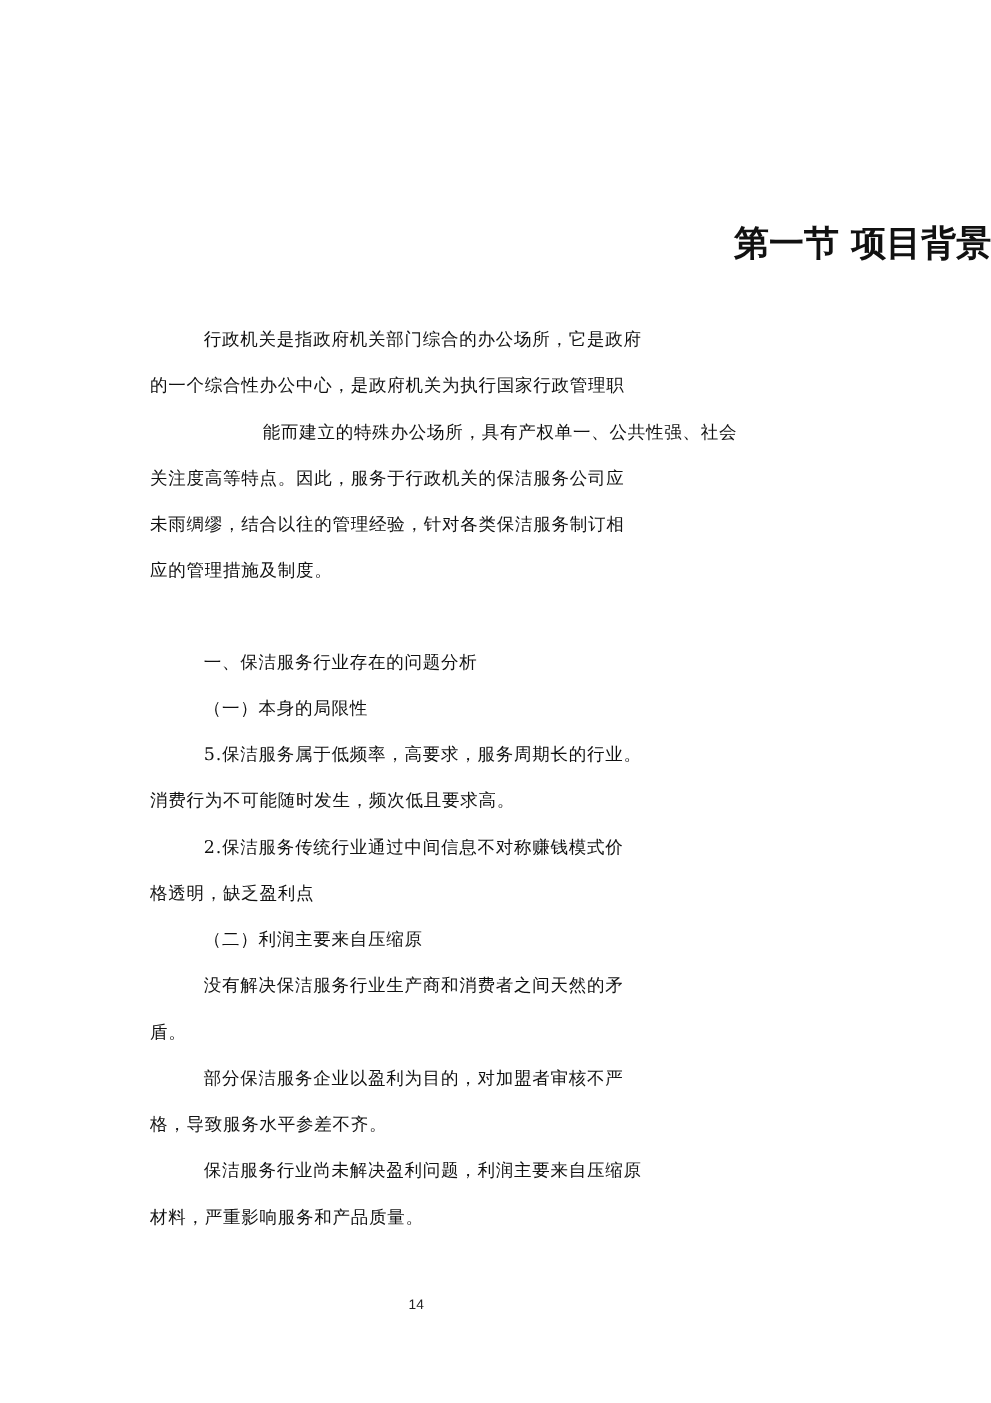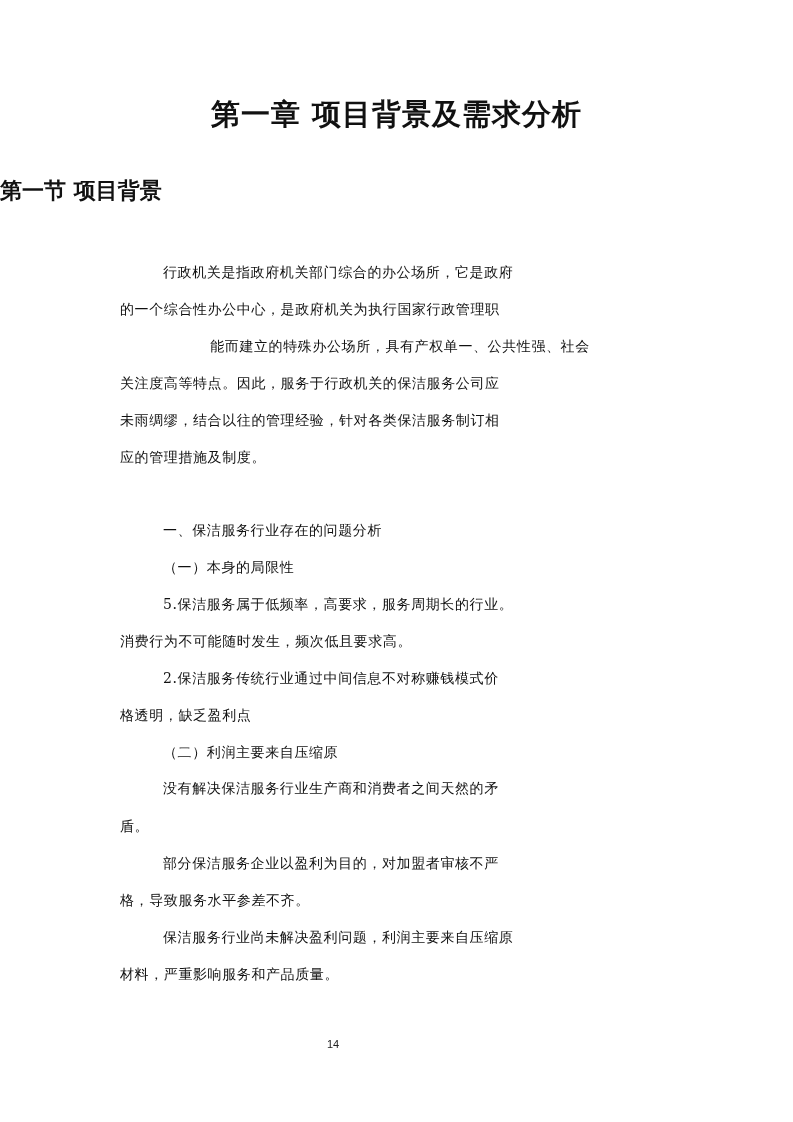--- a/index.html
+++ b/index.html
@@ -2,51 +2,50 @@
 <html><head>
 <meta charset="utf-8">
 <style>
   html, body { margin: 0; padding: 0; background: #ffffff; }
   body { width: 793px; height: 1122px; position: relative; overflow: hidden;
          font-family: "DejaVu Serif", "Liberation Serif", serif; color: #111; }
   .page { position: absolute; left: 0; top: 0; width: 793px; height: 1122px; }
   .chapter-title { position: absolute; left: 0; width: 793px; top: 95px; text-align: center;
                    font-family: "DejaVu Sans", "Liberation Sans", sans-serif; font-weight: bold;
                    font-size: 29px; letter-spacing: 1px; }
-  .section-title { position: absolute; left: 0; width: 793px; top: 176px; text-align: left;
+  .section-title { position: absolute; left: 0; width: 793px; top: 176px; text-align: right;
                    font-family: "DejaVu Sans", "Liberation Sans", sans-serif; font-weight: bold;
-                   font-size: 22px; }
+                   font-size: 28px; }
   .line { position: absolute; left: 120px; width: 560px; font-size: 14px; line-height: 26px;
           white-space: nowrap; letter-spacing: 0.6px; }
   .indent { left: 163px; }
   .page-number { position: absolute; left: 0; width: 666px; top: 1038px; text-align: center;
                  font-family: "Liberation Sans", sans-serif; font-size: 11px; color: #222; }
 </style>
 </head>
 <body>
 
 <div class="page">
-  <div class="chapter-title">第一章  项目背景及需求分析</div>
   <div class="section-title">第一节  项目背景</div>
 
   <div id="body-lines">
       <div class="line indent" style="top: 259px;">行政机关是指政府机关部门综合的办公场所，它是政府</div>
       <div class="line" style="top: 296px;">的一个综合性办公中心，是政府机关为执行国家行政管理职</div>
       <div class="line" style="top: 333px; text-align: center;">能而建立的特殊办公场所，具有产权单一、公共性强、社会</div>
       <div class="line" style="top: 370px;">关注度高等特点。因此，服务于行政机关的保洁服务公司应</div>
       <div class="line" style="top: 407px;">未雨绸缪，结合以往的管理经验，针对各类保洁服务制订相</div>
       <div class="line" style="top: 444px;">应的管理措施及制度。</div>
       <div class="line indent" style="top: 517px;">一、保洁服务行业存在的问题分析</div>
       <div class="line indent" style="top: 554px;">（一）本身的局限性</div>
       <div class="line indent" style="top: 591px;">5.保洁服务属于低频率，高要求，服务周期长的行业。</div>
       <div class="line" style="top: 628px;">消费行为不可能随时发生，频次低且要求高。</div>
       <div class="line indent" style="top: 665px;">2.保洁服务传统行业通过中间信息不对称赚钱模式价</div>
       <div class="line" style="top: 702px;">格透明，缺乏盈利点</div>
       <div class="line indent" style="top: 739px;">（二）利润主要来自压缩原</div>
-      <div class="line indent" style="top: 776px; font-family: Liberation Serif, serif;">没有解决保洁服务行业生产商和消费者之间天然的矛</div>
+      <div class="line indent" style="top: 776px;">没有解决保洁服务行业生产商和消费者之间天然的矛</div>
       <div class="line" style="top: 813px;">盾。</div>
       <div class="line indent" style="top: 850px;">部分保洁服务企业以盈利为目的，对加盟者审核不严</div>
       <div class="line" style="top: 887px;">格，导致服务水平参差不齐。</div>
       <div class="line indent" style="top: 924px;">保洁服务行业尚未解决盈利问题，利润主要来自压缩原</div>
       <div class="line" style="top: 961px;">材料，严重影响服务和产品质量。</div>
     </div>
 
   <div class="page-number">14</div>
 </div>
 

